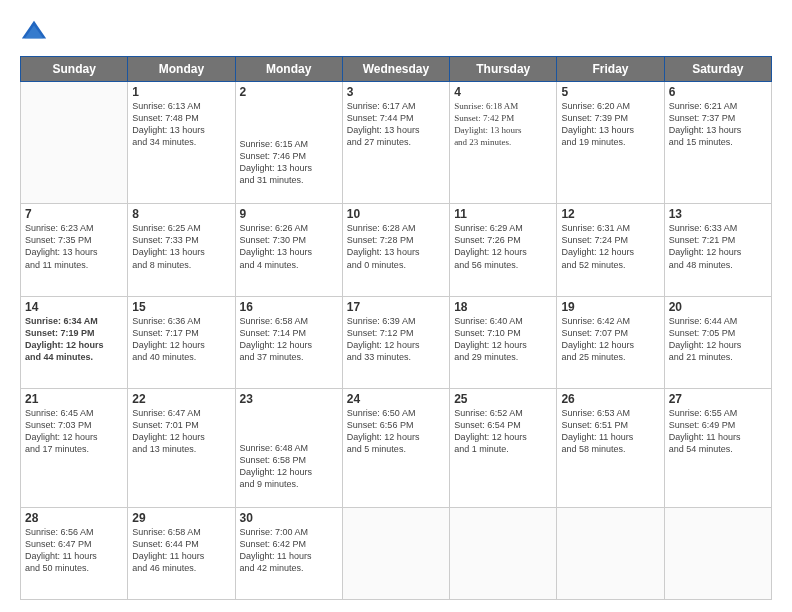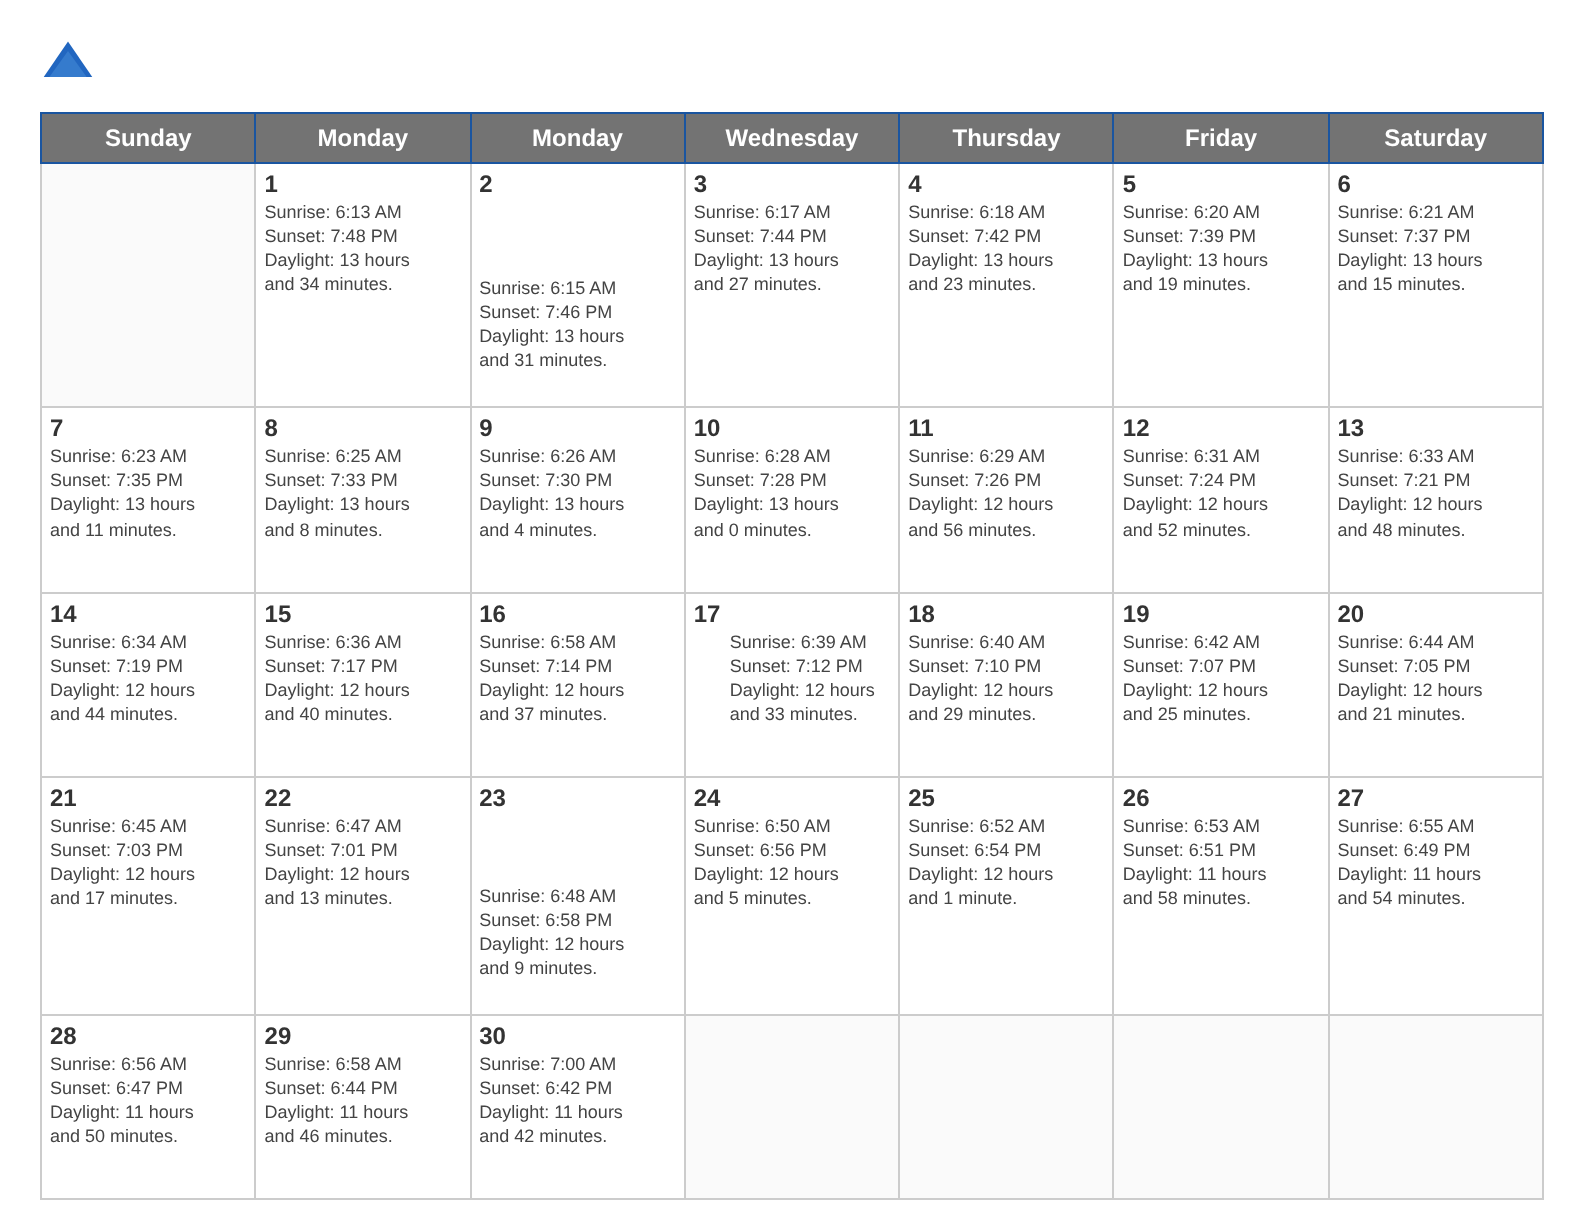--- a/index.html
+++ b/index.html
@@ -146,21 +146,21 @@
           </td>
           <td>
             <span class="day-number">3</span>
             <div class="day-info" style="white-space: pre-line;">Sunrise: 6:17 AM
 Sunset: 7:44 PM
 Daylight: 13 hours
 and 27 minutes.</div>
           </td>
           <td>
             <span class="day-number">4</span>
-            <div class="day-info" style="white-space: pre-line;">Sunrise: 6:18 AM
+            <div class="day-info" style="white-space: pre-line; font-family: Liberation Serif, serif;">Sunrise: 6:18 AM
 Sunset: 7:42 PM
 Daylight: 13 hours
 and 23 minutes.</div>
           </td>
           <td>
             <span class="day-number">5</span>
             <div class="day-info" style="white-space: pre-line;">Sunrise: 6:20 AM
 Sunset: 7:39 PM
 Daylight: 13 hours
 and 19 minutes.</div>
@@ -220,42 +220,42 @@
             <span class="day-number">13</span>
             <div class="day-info" style="white-space: pre-line;">Sunrise: 6:33 AM
 Sunset: 7:21 PM
 Daylight: 12 hours
 and 48 minutes.</div>
           </td>
         </tr>
         <tr>
           <td>
             <span class="day-number">14</span>
-            <div class="day-info" style="white-space: pre-line;">Sunrise: 6:34 AM
+            <div class="day-info" style="white-space: pre-line; font-weight: bold;">Sunrise: 6:34 AM
 Sunset: 7:19 PM
 Daylight: 12 hours
 and 44 minutes.</div>
           </td>
           <td>
             <span class="day-number">15</span>
             <div class="day-info" style="white-space: pre-line;">Sunrise: 6:36 AM
 Sunset: 7:17 PM
 Daylight: 12 hours
 and 40 minutes.</div>
           </td>
           <td>
             <span class="day-number">16</span>
             <div class="day-info" style="white-space: pre-line;">Sunrise: 6:58 AM
 Sunset: 7:14 PM
 Daylight: 12 hours
 and 37 minutes.</div>
           </td>
           <td>
             <span class="day-number">17</span>
-            <div class="day-info" style="white-space: pre-line; margin-left: 18px;">Sunrise: 6:39 AM
+            <div class="day-info" style="white-space: pre-line;">Sunrise: 6:39 AM
 Sunset: 7:12 PM
 Daylight: 12 hours
 and 33 minutes.</div>
           </td>
           <td>
             <span class="day-number">18</span>
             <div class="day-info" style="white-space: pre-line;">Sunrise: 6:40 AM
 Sunset: 7:10 PM
 Daylight: 12 hours
 and 29 minutes.</div>

